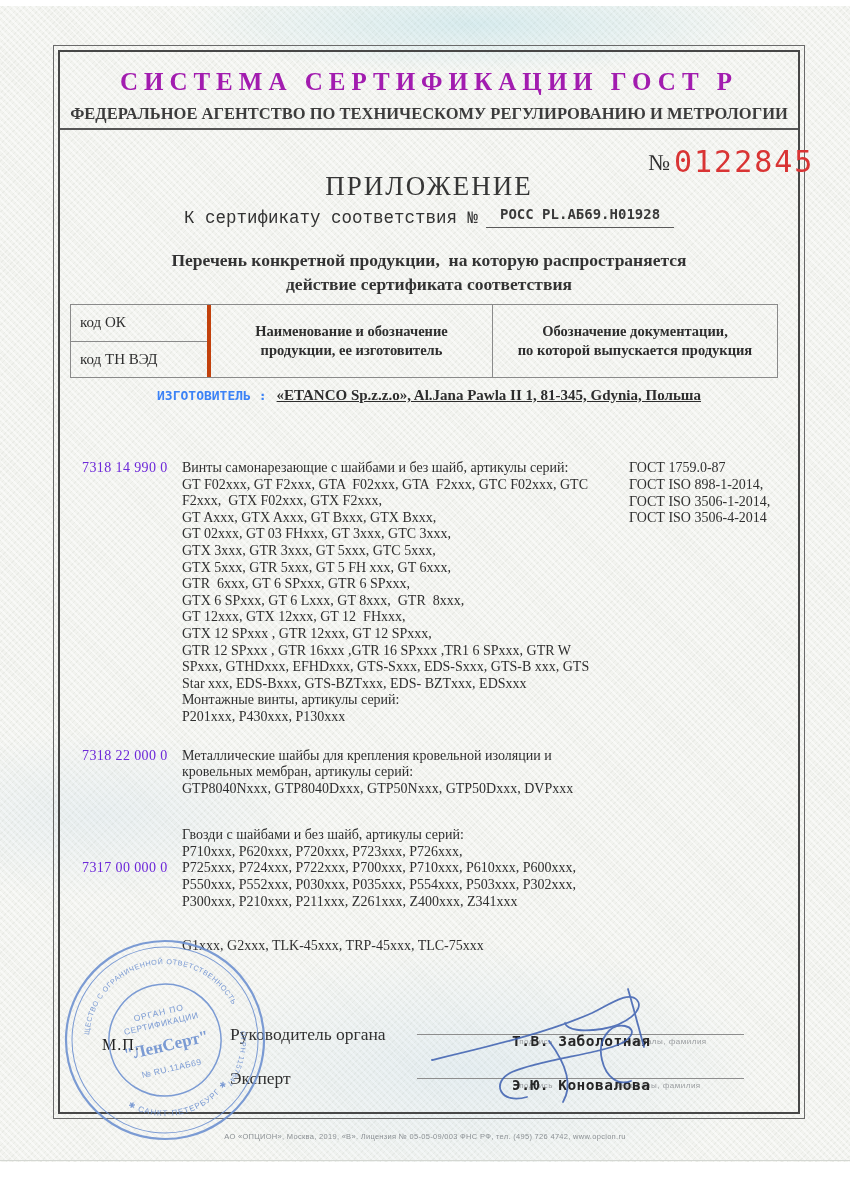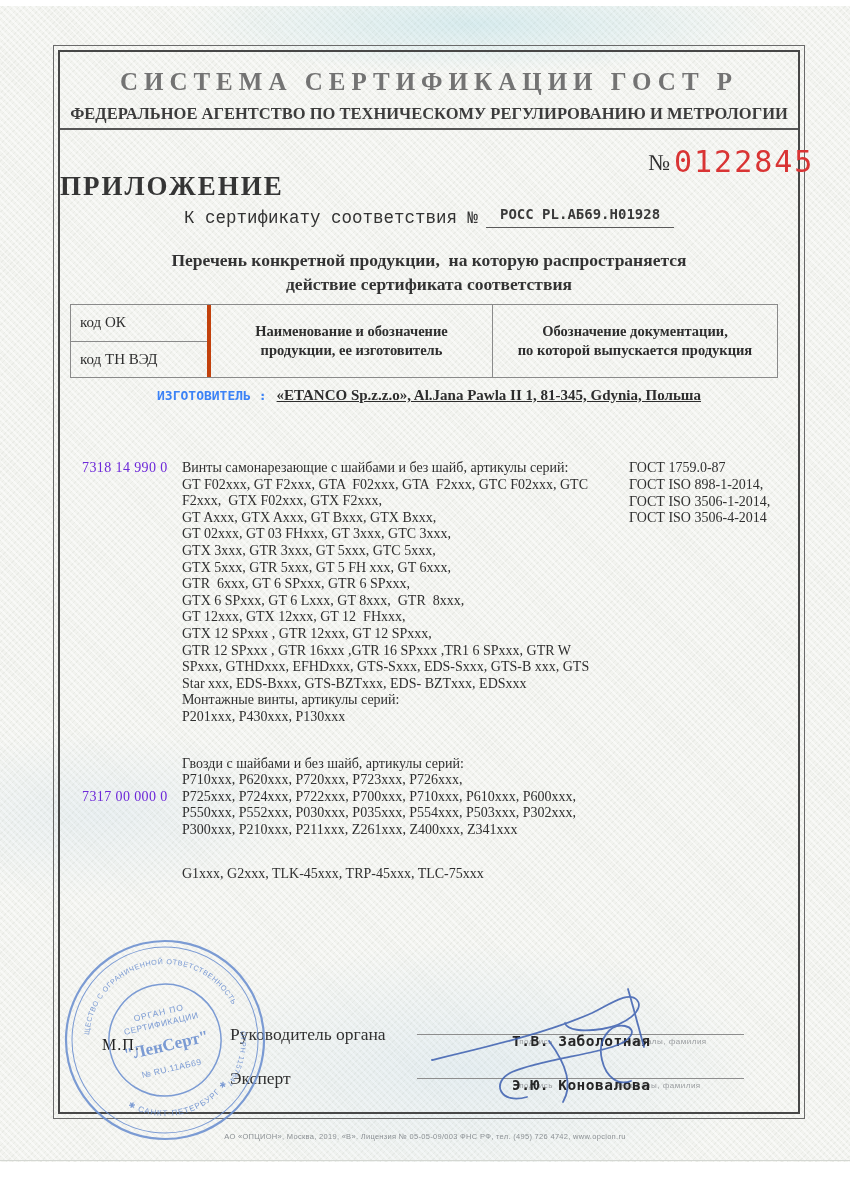--- a/index.html
+++ b/index.html
@@ -19,32 +19,32 @@
 
   
   .frame-outer{position:absolute;left:53px;top:45px;width:752px;height:1074px;
                border:1px solid #6a6a6a;box-sizing:border-box;}
   .frame-inner{position:absolute;left:4px;top:4px;right:4px;bottom:4px;
                border:2px solid #474747;box-sizing:border-box;}
   .content{position:absolute;left:0;top:0;right:0;bottom:0;color:#2e2e2e;}
 
   
   .sys-title{position:absolute;left:0;top:16px;width:100%;text-align:center;
-             font-size:25px;font-weight:bold;letter-spacing:6px;color:#737373;}
+             font-size:25px;font-weight:bold;letter-spacing:6px;color:#a21caf;}
   .agency{position:absolute;left:0;top:52px;width:100%;text-align:center;
           font-size:16.5px;font-weight:bold;letter-spacing:0px;color:#3c3c3c;}
   .head-rule{position:absolute;left:0;top:76px;width:100%;height:2px;background:#565656;}
 
   .blank-no{position:absolute;left:588px;top:92px;white-space:nowrap;}
   .blank-no .no-sign{font-size:23px;color:#2f2f2f;}
   .blank-no .no-digits{font-family:"DejaVu Sans Mono",monospace;font-size:30px;
                        letter-spacing:2px;vertical-align:-2px;}
 
-  .app-title{position:absolute;left:0;top:119px;width:100%;
-             font-size:27px;font-weight:bold;letter-spacing:2px;color:#353535;}
+  .app-title{position:absolute;left:0;top:119px;width:100%;text-align:center;
+             font-size:27px;font-weight:normal;letter-spacing:2px;color:#353535;}
 
   .cert-row{position:absolute;left:0;top:156px;width:100%;text-align:center;white-space:nowrap;}
   .cert-label{font-size:17.5px;color:#333;font-family:Liberation Mono, monospace;}
   .cert-box{display:inline-block;position:relative;margin-left:8px;width:188px;
             border-bottom:1px solid #5a5a5a;text-align:center;vertical-align:baseline;}
   .cert-num{font-family:"DejaVu Sans Mono",monospace;font-weight:bold;font-size:14px;
             color:#3a3a3a;position:relative;top:-4px;letter-spacing:0px;}
 
   .subtitle{position:absolute;left:0;width:100%;text-align:center;font-size:17.5px;
             font-weight:bold;color:#333;white-space:pre-wrap;}
@@ -171,20 +171,29 @@
               <div class="pline">P201xxx, P430xxx, P130xxx</div>
             </div>
           <div class="prod-docs">
               <div class="pline">ГОСТ 1759.0-87</div>
               <div class="pline">ГОСТ ISO 898-1-2014,</div>
               <div class="pline">ГОСТ ISO 3506-1-2014,</div>
               <div class="pline">ГОСТ ISO 3506-4-2014</div>
             </div>
         </div>
 
+        <div class="prod-row row-b2">
+          <div class="prod-code">7318 22 000 0</div>
+          <div class="prod-desc">
+              <div class="pline">Металлические шайбы для крепления кровельной изоляции и</div>
+              <div class="pline">кровельных мембран, артикулы серий:</div>
+              <div class="pline">GTP8040Nxxx, GTP8040Dxxx, GTP50Nxxx, GTP50Dxxx, DVPxxx</div>
+            </div>
+          <div class="prod-docs"></div>
+        </div>
 
         <div class="prod-row row-b3">
           <div class="prod-code code-offset-2">7317 00 000 0</div>
           <div class="prod-desc">
               <div class="pline">Гвозди с шайбами и без шайб, артикулы серий:</div>
               <div class="pline">P710xxx, P620xxx, P720xxx, P723xxx, P726xxx,</div>
               <div class="pline">P725xxx, P724xxx, P722xxx, P700xxx, P710xxx, P610xxx, P600xxx,</div>
               <div class="pline">P550xxx, P552xxx, P030xxx, P035xxx, P554xxx, P503xxx, P302xxx,</div>
               <div class="pline">P300xxx, P210xxx, P211xxx, Z261xxx, Z400xxx, Z341xxx</div>
             </div>

